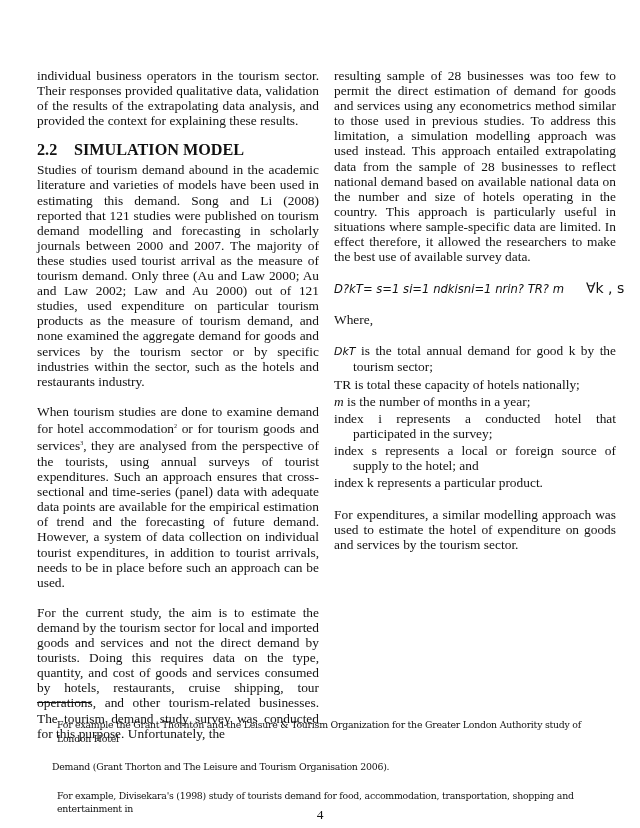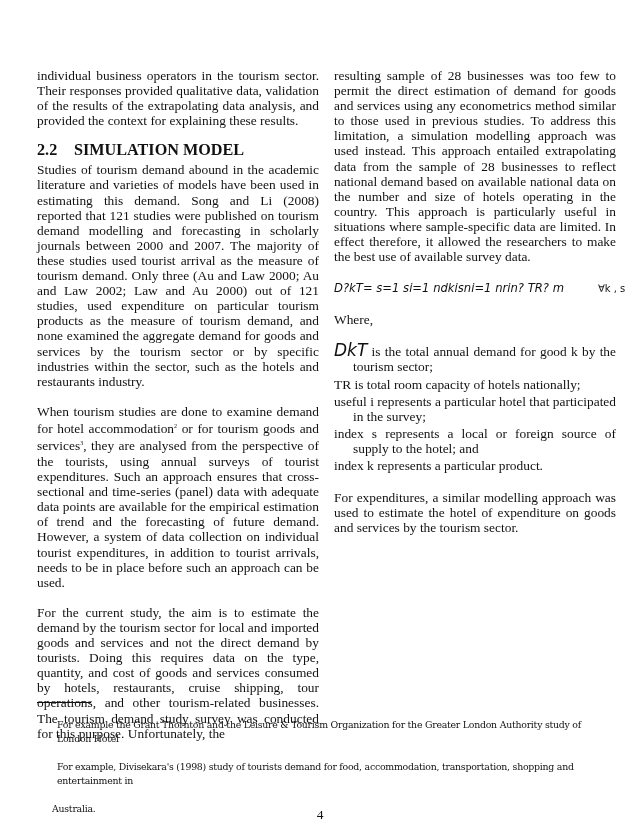--- a/index.html
+++ b/index.html
@@ -17,24 +17,24 @@
     .gap { height: 15px; }
     h2.section {
       margin: 13px 0 2px 0; font-size: 16.2px; font-weight: bold; line-height: 19px;
       text-align: left;
     }
     h2.section .num { display: inline-block; width: 37px; }
     .formula {
       font-family: "DejaVu Sans", sans-serif; font-style: italic; font-size: 11.6px;
       line-height: 16px; text-align: left; white-space: pre; margin-top: 1px;
     }
-    .formula .forall { font-style: normal; font-size: 10px; margin-left: 34px; }
+    .formula .forall { font-style: normal; font-size: 14px; margin-left: 22px; }
     .defs p { padding-left: 19px; text-indent: -19px; text-align: justify; margin: 0 0 2px 0; }
     .defs .sym { font-style: italic; }
-    .defs .sym-sans { font-family: "DejaVu Sans", sans-serif; font-style: italic; font-size: 17px; }
+    .defs .sym-sans { font-family: "DejaVu Sans", sans-serif; font-style: italic; font-size: 11px; }
     .footnotes {
       position: absolute; left: 37px; top: 715px; width: 570px;
       font-family: "DejaVu Serif", serif; font-size: 9.4px; line-height: 13.6px; letter-spacing: -0.25px;
     }
     .footnotes .rule { width: 54px; height: 0; border-top: 1.3px solid #111; margin: -13px 0 7px 0; }
     .footnotes p { margin: 15px; }
     .footnotes .indent { padding-left: 5px; }
     .page-number {
       position: absolute; left: 0; width: 640px; top: 807px; text-align: center;
       font-size: 13.5px;
@@ -56,30 +56,32 @@
 </div>
 
 <div class="col col-right">
   <p>resulting sample of 28 businesses was too few to permit the direct estimation of demand for goods and services using any econometrics method similar to those used in previous studies. To address this limitation, a simulation modelling approach was used instead. This approach entailed extrapolating data from the sample of 28 businesses to reflect national demand based on available national data on the number and size of hotels operating in the country. This approach is particularly useful in situations where sample-specific data are limited. In effect therefore, it allowed the researchers to make the best use of available survey data.</p>
   <div class="gap"></div>
   <div class="formula"><span>D?kT= s=1 si=1 ndkisni=1 nrin? TR? m</span><span class="forall">∀k , s</span></div>
   <div class="gap"></div>
   <p style="margin-bottom:16px">Where,</p>
   <div class="defs">
     <p><span class="sym-sans">DkT</span><span> is the total annual demand for good k by the tourism sector;</span></p>
-    <p><span>TR is total room capacity of hotels nationally;</span></p>
-    <p><span>useful i represents a particular hotel that participated in the survey;</span></p>
+    <p><span>TR is total these capacity of hotels nationally;</span></p>
+    <p><span class="sym">m</span><span> is the number of months in a year;</span></p>
+    <p><span>index i represents a conducted hotel that participated in the survey;</span></p>
     <p><span>index s represents a local or foreign source of supply to the hotel; and</span></p>
     <p><span>index k represents a particular product.</span></p>
   </div>
   <div class="gap"></div>
   <p>For expenditures, a similar modelling approach was used to estimate the hotel of expenditure on goods and services by the tourism sector.</p>
 </div>
 
 <div class="footnotes">
   <div class="rule"></div>
   <p class="indent">For example the Grant Thornton and the Leisure &amp; Tourism Organization for the Greater London Authority study of London Hotel</p>
+  <p>Demand (Grant Thorton and The Leisure and Tourism Organisation 2006).</p>
   <p class="indent">For example, Divisekara's (1998) study of tourists demand for food, accommodation, transportation, shopping and entertainment in</p>
   <p>Australia.</p>
   <p>a</p>
 </div>
 
 <div class="page-number">4</div>
 
 </body></html>

